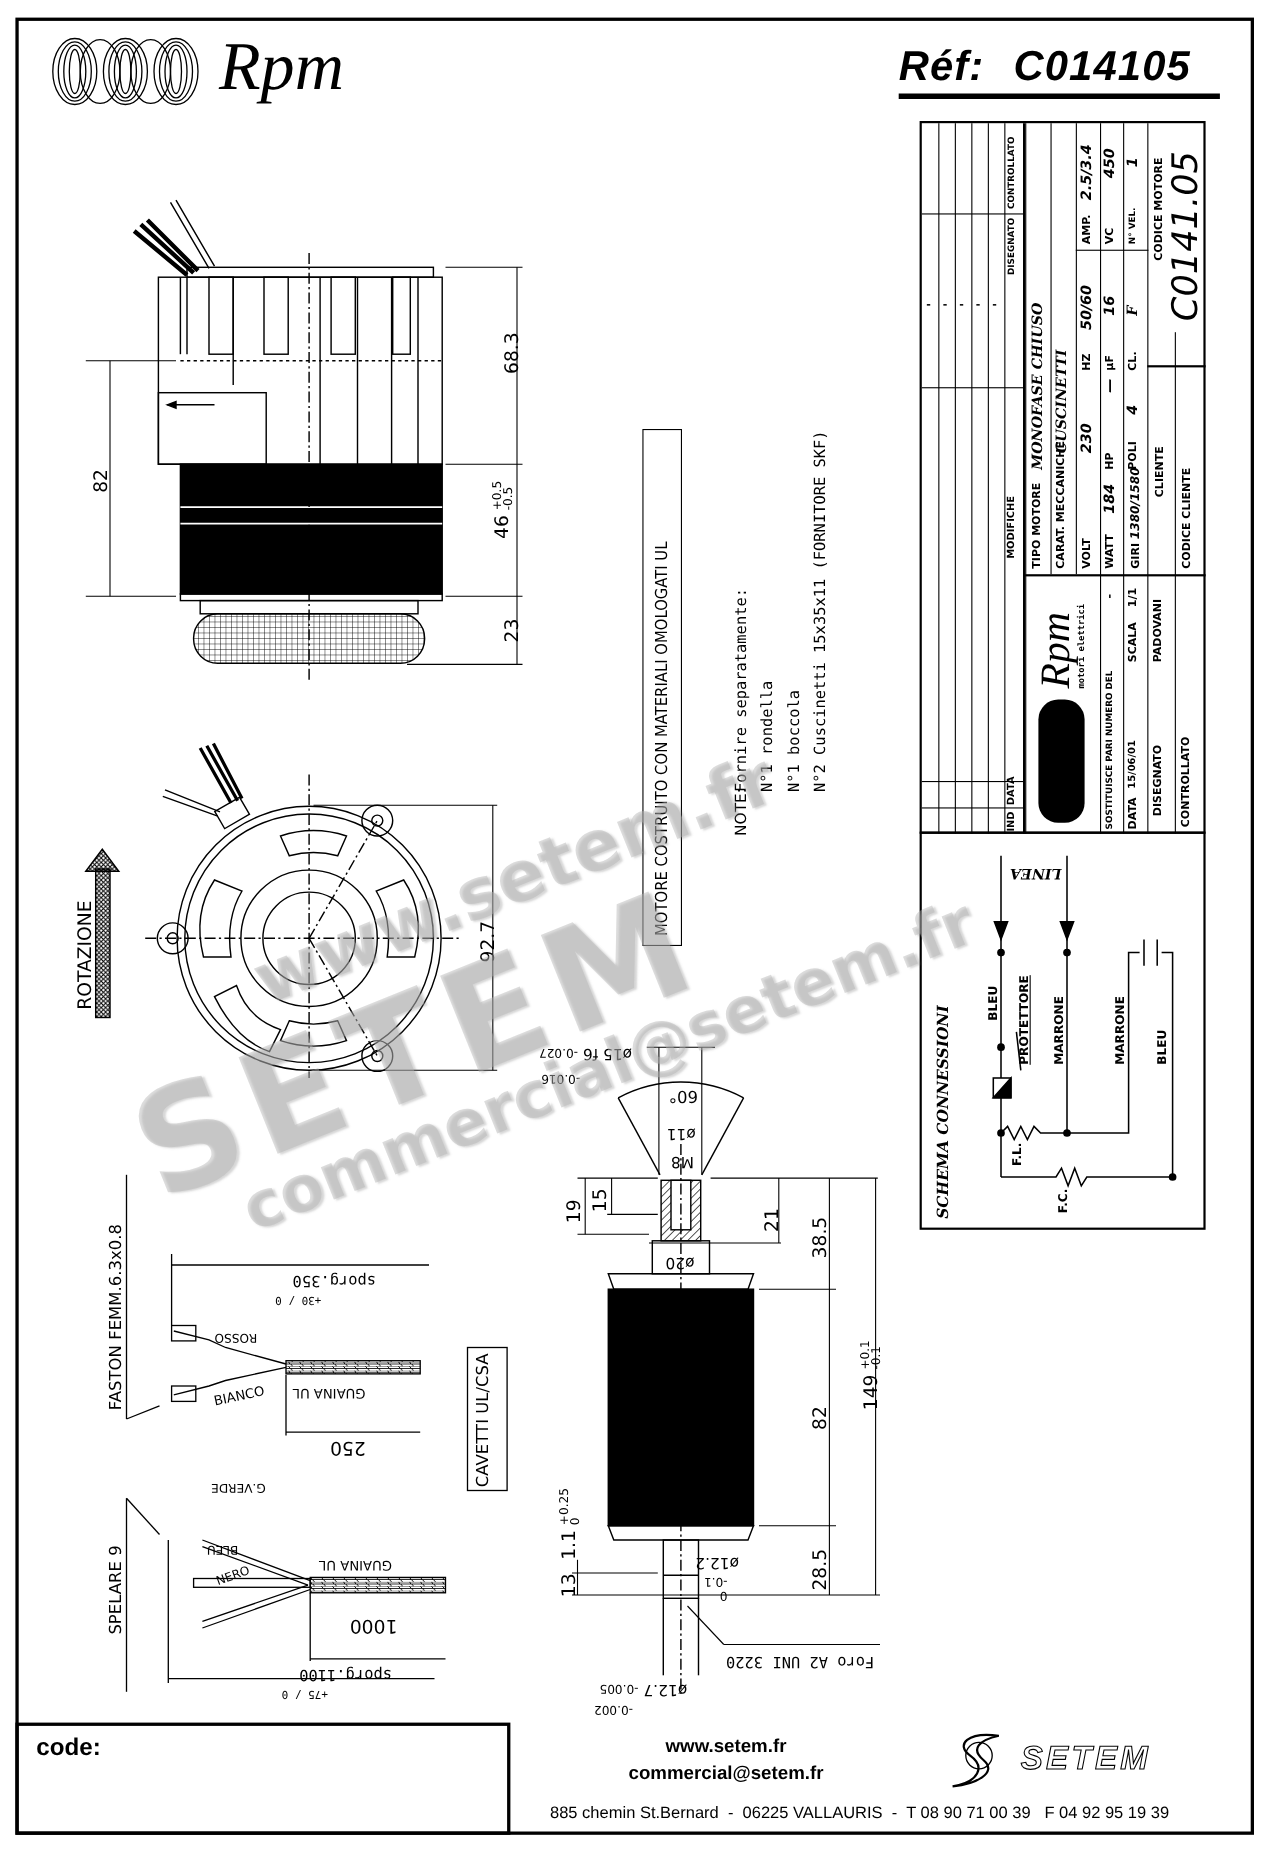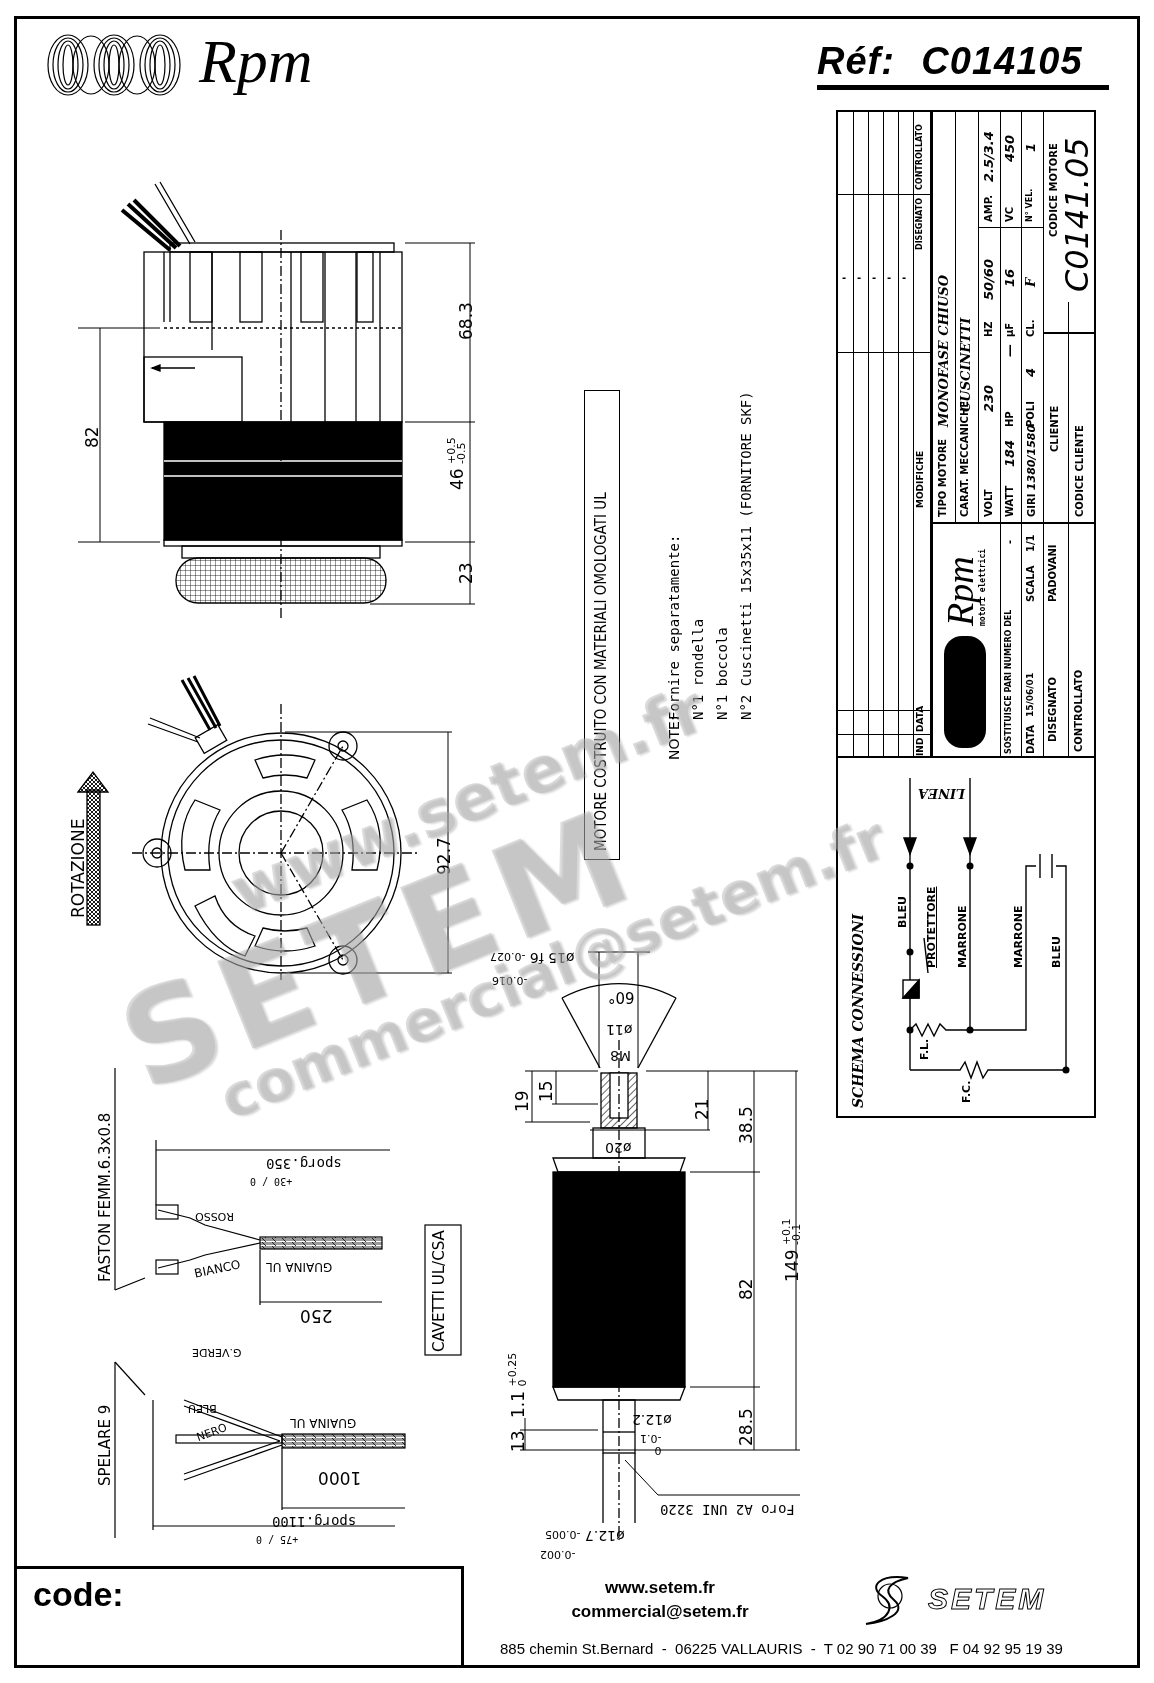--- a/index.html
+++ b/index.html
@@ -10,21 +10,21 @@
   .ref { font-family: "Liberation Sans", sans-serif; font-weight: bold; font-style: italic; font-size: 38px; letter-spacing: 1px; }
   .ref-line { height: 5px; background: #000; }
   .rot90 { transform-origin: 0 0; transform: rotate(-90deg); white-space: nowrap; }
   .rot180 { transform: rotate(180deg); white-space: nowrap; }
   .dim { font-family: "DejaVu Sans", sans-serif; font-size: 17px; }
   .mono { font-family: "DejaVu Sans Mono", monospace; }
   .tb { font-family: "DejaVu Sans", sans-serif; font-size: 10px; font-weight: bold; }
   .tb-big { font-family: "DejaVu Sans", sans-serif; font-size: 32px; font-style: italic; }
   .tb-val { font-family: "DejaVu Sans", sans-serif; font-size: 13px; font-weight: bold; font-style: italic; }
   .watermark { position: absolute; font-family: "DejaVu Sans", sans-serif; font-weight: bold; color: rgba(180,180,180,0.45); white-space: nowrap; transform-origin: 0 0; pointer-events: none; text-shadow: 2px 2px 2px rgba(120,120,120,0.3); }
-  .footer-code-label { font-family: "Liberation Sans", sans-serif; font-size: 34px; font-weight: bold; }
+  .footer-code-label { font-family: "Liberation Sans", sans-serif; font-size: 22px; font-weight: bold; }
   .footer-code { font-family: "Liberation Sans", sans-serif; font-size: 54px; font-weight: bold; }
   .footer-link { font-family: "Liberation Sans", sans-serif; font-size: 17px; font-weight: bold; text-align: center; }
   .footer-addr { font-family: "Liberation Sans", sans-serif; font-size: 15px; }
   .setem { font-family: "Liberation Sans", sans-serif; font-style: italic; font-weight: bold; font-size: 30px; color: #fff; -webkit-text-stroke: 1px #000; letter-spacing: 3px; }
 </style>
 </head>
 <body>
 
 <div class="frame"></div>
 
@@ -432,20 +432,20 @@
 
 <div class="watermark" style="left:220px;top:860px;font-size:64px;transform:rotate(-22deg);">www.setem.fr</div>
 <div class="watermark" style="left:100px;top:980px;font-size:130px;transform:rotate(-22deg);letter-spacing:10px;">SETEM</div>
 <div class="watermark" style="left:210px;top:1070px;font-size:58px;transform:rotate(-22deg);">commercial@setem.fr</div>
 
 <div class="abs" style="left:14px;top:1566px;width:450px;height:102px;border:3px solid #000;box-sizing:border-box;">
   <div class="abs footer-code-label" style="left:16px;top:6px;">code:</div>
 </div>
 <div class="abs footer-link" style="left:540px;top:1578px;width:240px;">www.setem.fr</div>
 <div class="abs footer-link" style="left:540px;top:1602px;width:240px;">commercial@setem.fr</div>
-<div class="abs footer-addr" style="left:500px;top:1640px;white-space:pre;">885 chemin St.Bernard  -  06225 VALLAURIS  -  T 02 90 71 00 39   F 04 92 95 19 39</div>
+<div class="abs footer-addr" style="left:500px;top:1640px;white-space:pre;">885 chemin St.Bernard  -  06225 VALLAURIS  -  T 08 90 71 00 39   F 04 92 95 19 39</div>
 <div class="abs" style="left:860px;top:1572px;width:250px;height:56px;">
   <svg width="60" height="56" viewBox="0 0 60 56" style="position:absolute;left:0;top:0;">
     <path d="M48 6 C20 2 8 14 22 24 C36 34 30 48 6 52 C26 50 48 40 34 28 C22 18 30 10 48 6 Z" fill="none" stroke="#000" stroke-width="2"></path>
     <circle cx="30" cy="24" r="12" fill="none" stroke="#000" stroke-width="1.2"></circle>
   </svg>
   <span class="abs setem" style="left:68px;top:10px;">SETEM</span>
 </div>
 
 </body></html>

